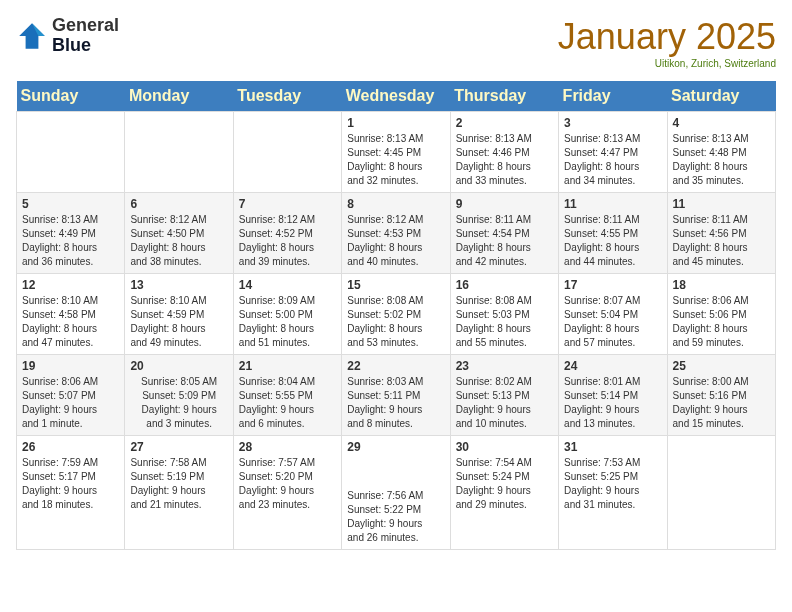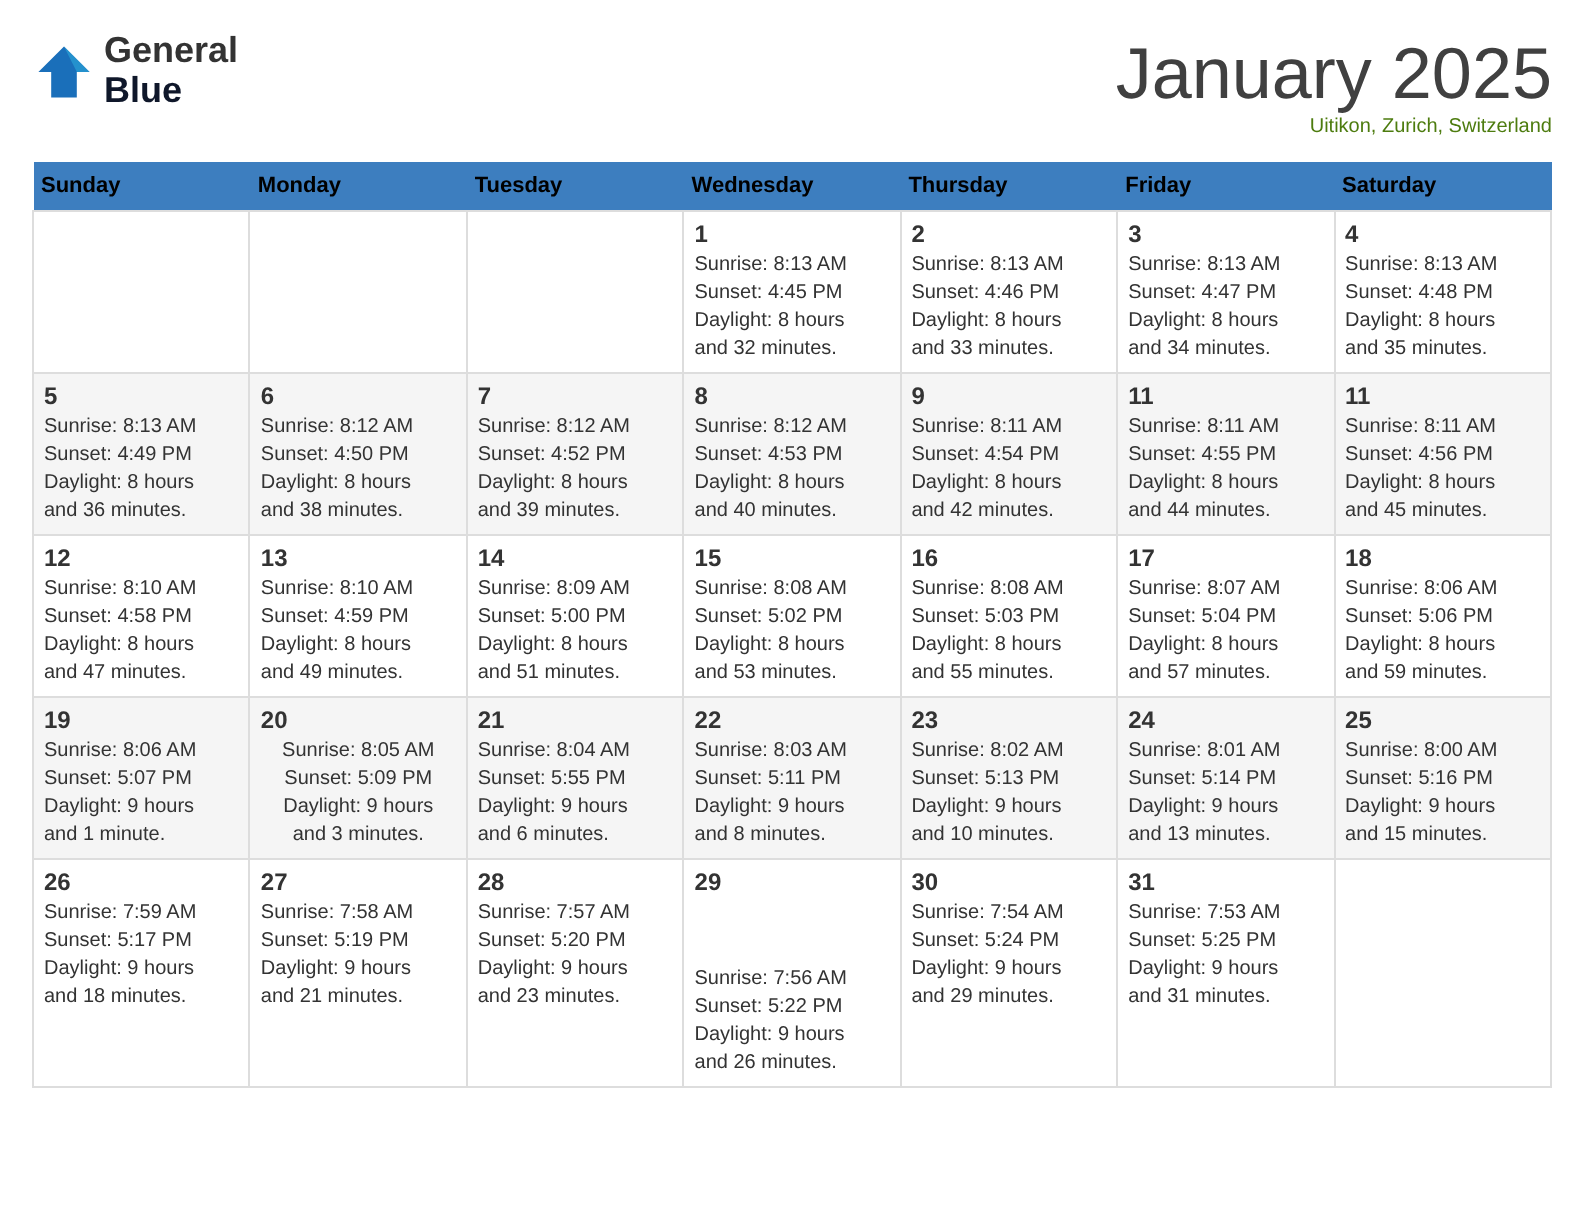--- a/index.html
+++ b/index.html
@@ -30,37 +30,37 @@
     .logo-general { color: #333; }
     .logo-blue { color: #0f172a; }
     .logo-icon {
       width: 32px;
       height: 32px;
     }
     .title-block { text-align: right; }
     .month-title {
       font-size: 36px;
       font-weight: 300;
-      color: #404040;
+      color: #a16207;
     }
     .subtitle {
       font-size: 10px;
       color: #4d7c0f;
     }
     .calendar {
       width: 100%;
       border-collapse: collapse;
       font-size: 10.5px;
     }
     .calendar thead th {
       background: #3d7ebf;
-      color: #000000;
+      color: #fef9c3;
       padding: 6px 4px;
       text-align: left;
-      font-size: 11px;
+      font-size: 16px;
       font-weight: 600;
     }
     .calendar tbody td {
       vertical-align: top;
       border: 1px solid #ddd;
       padding: 4px 5px;
       width: calc(100% / 7);
       min-height: 80px;
       color: #333;
     }

